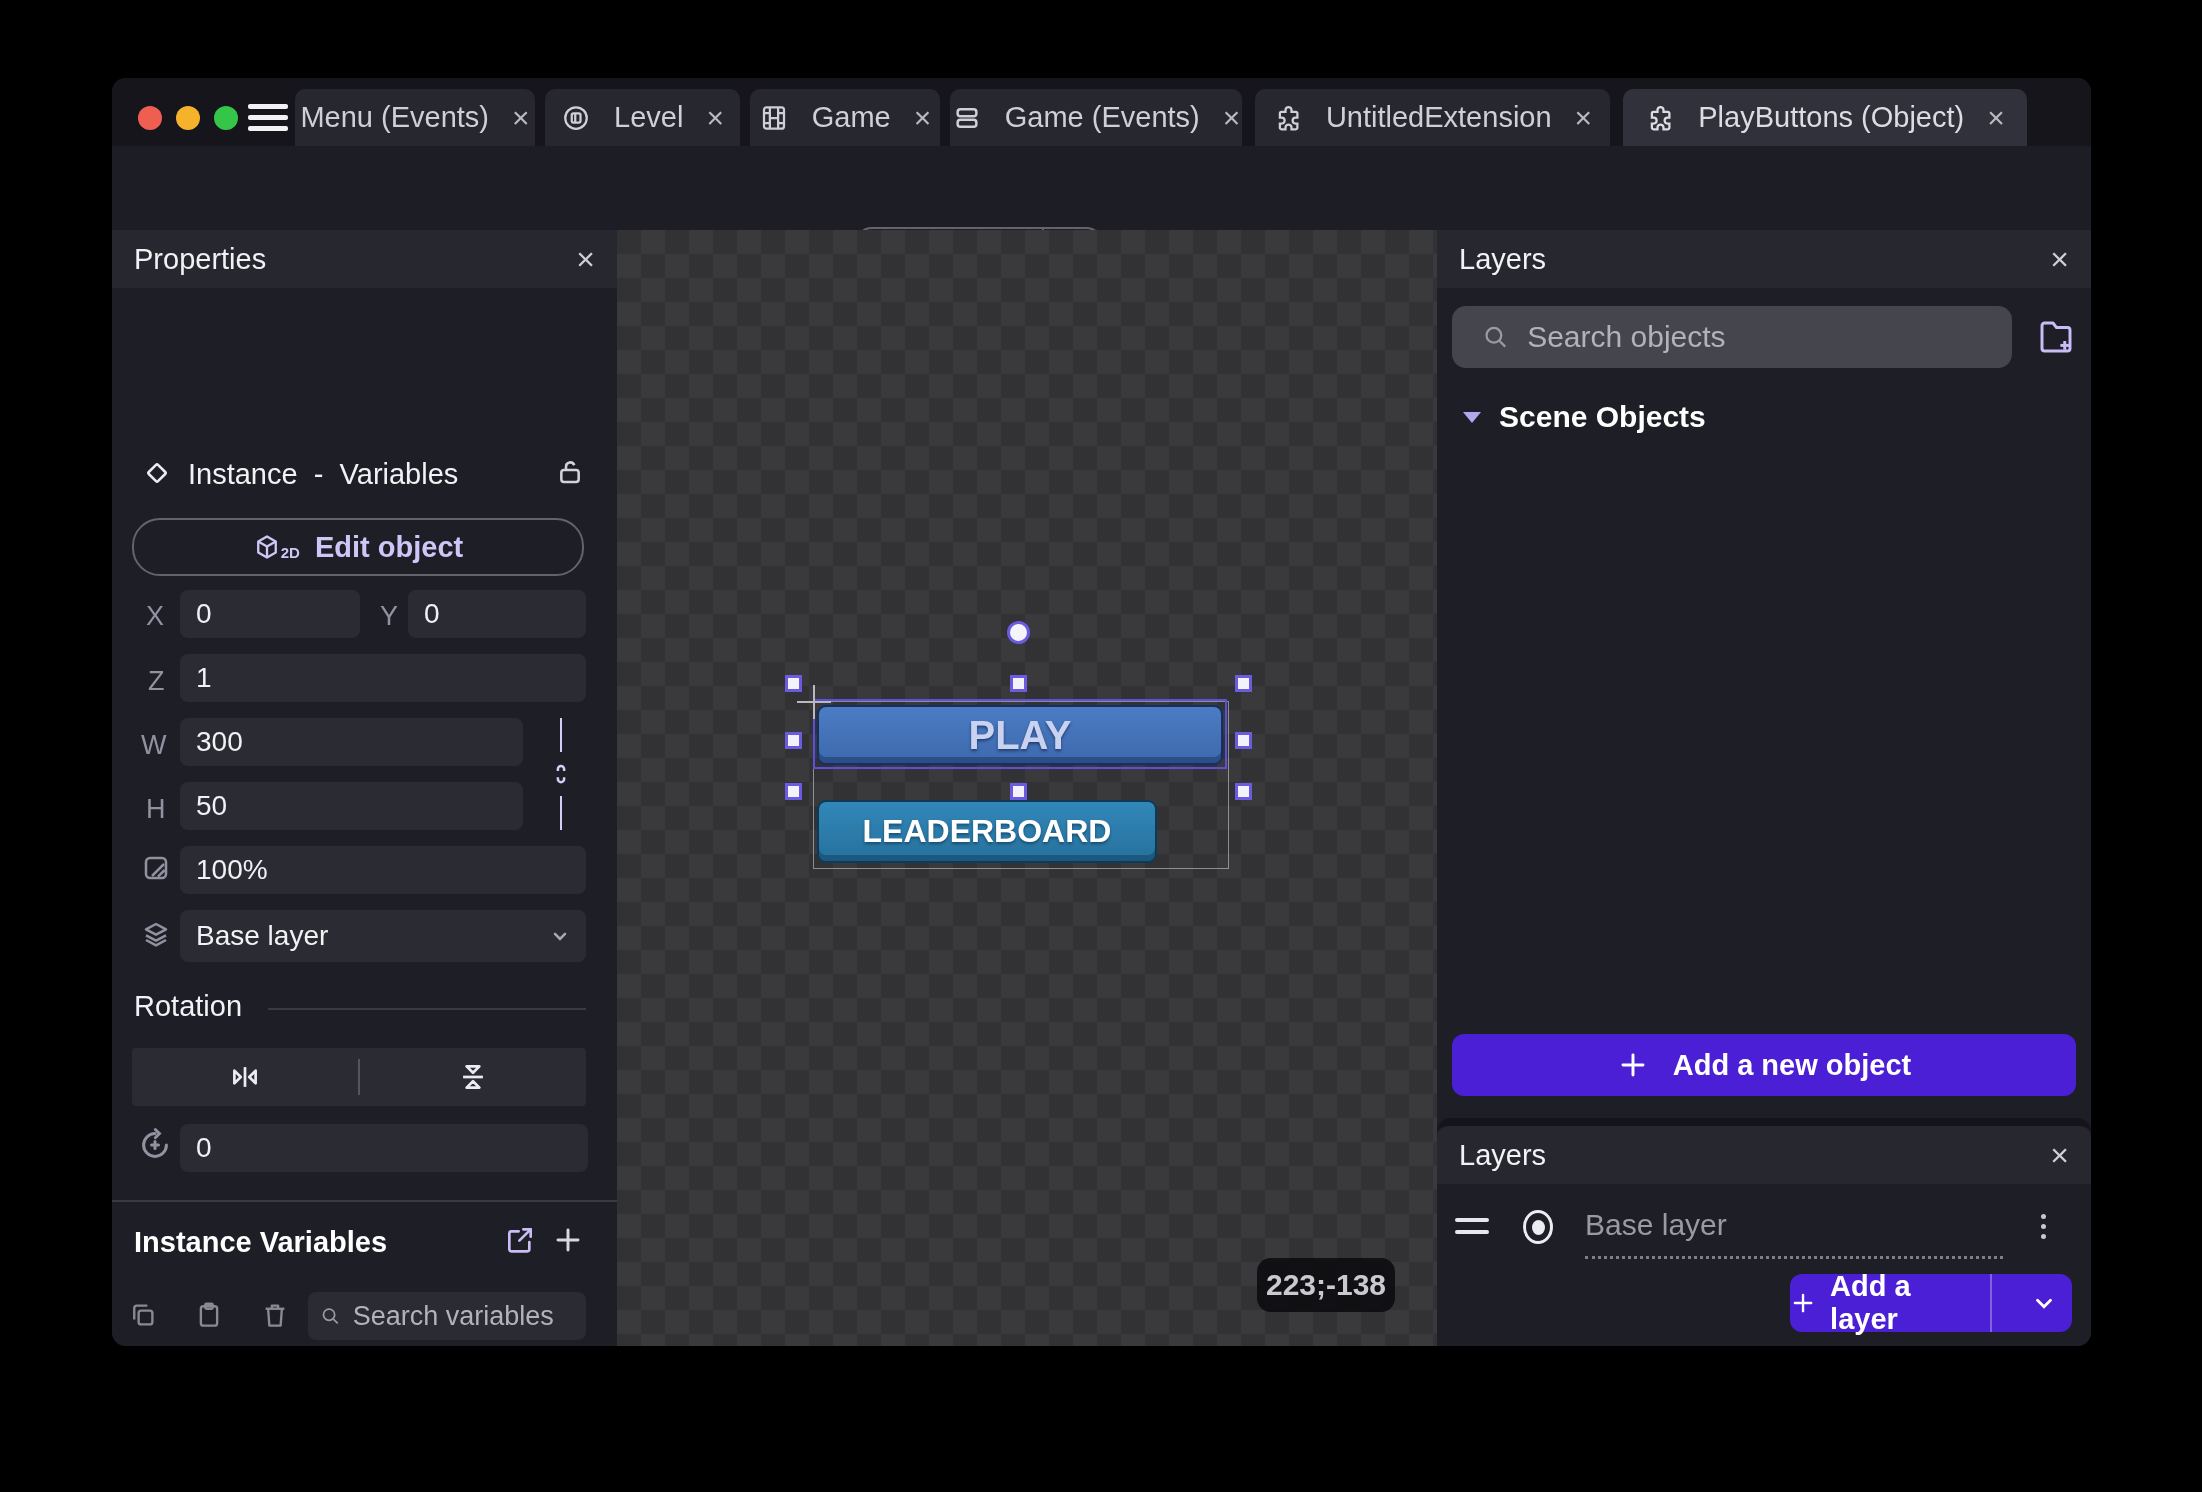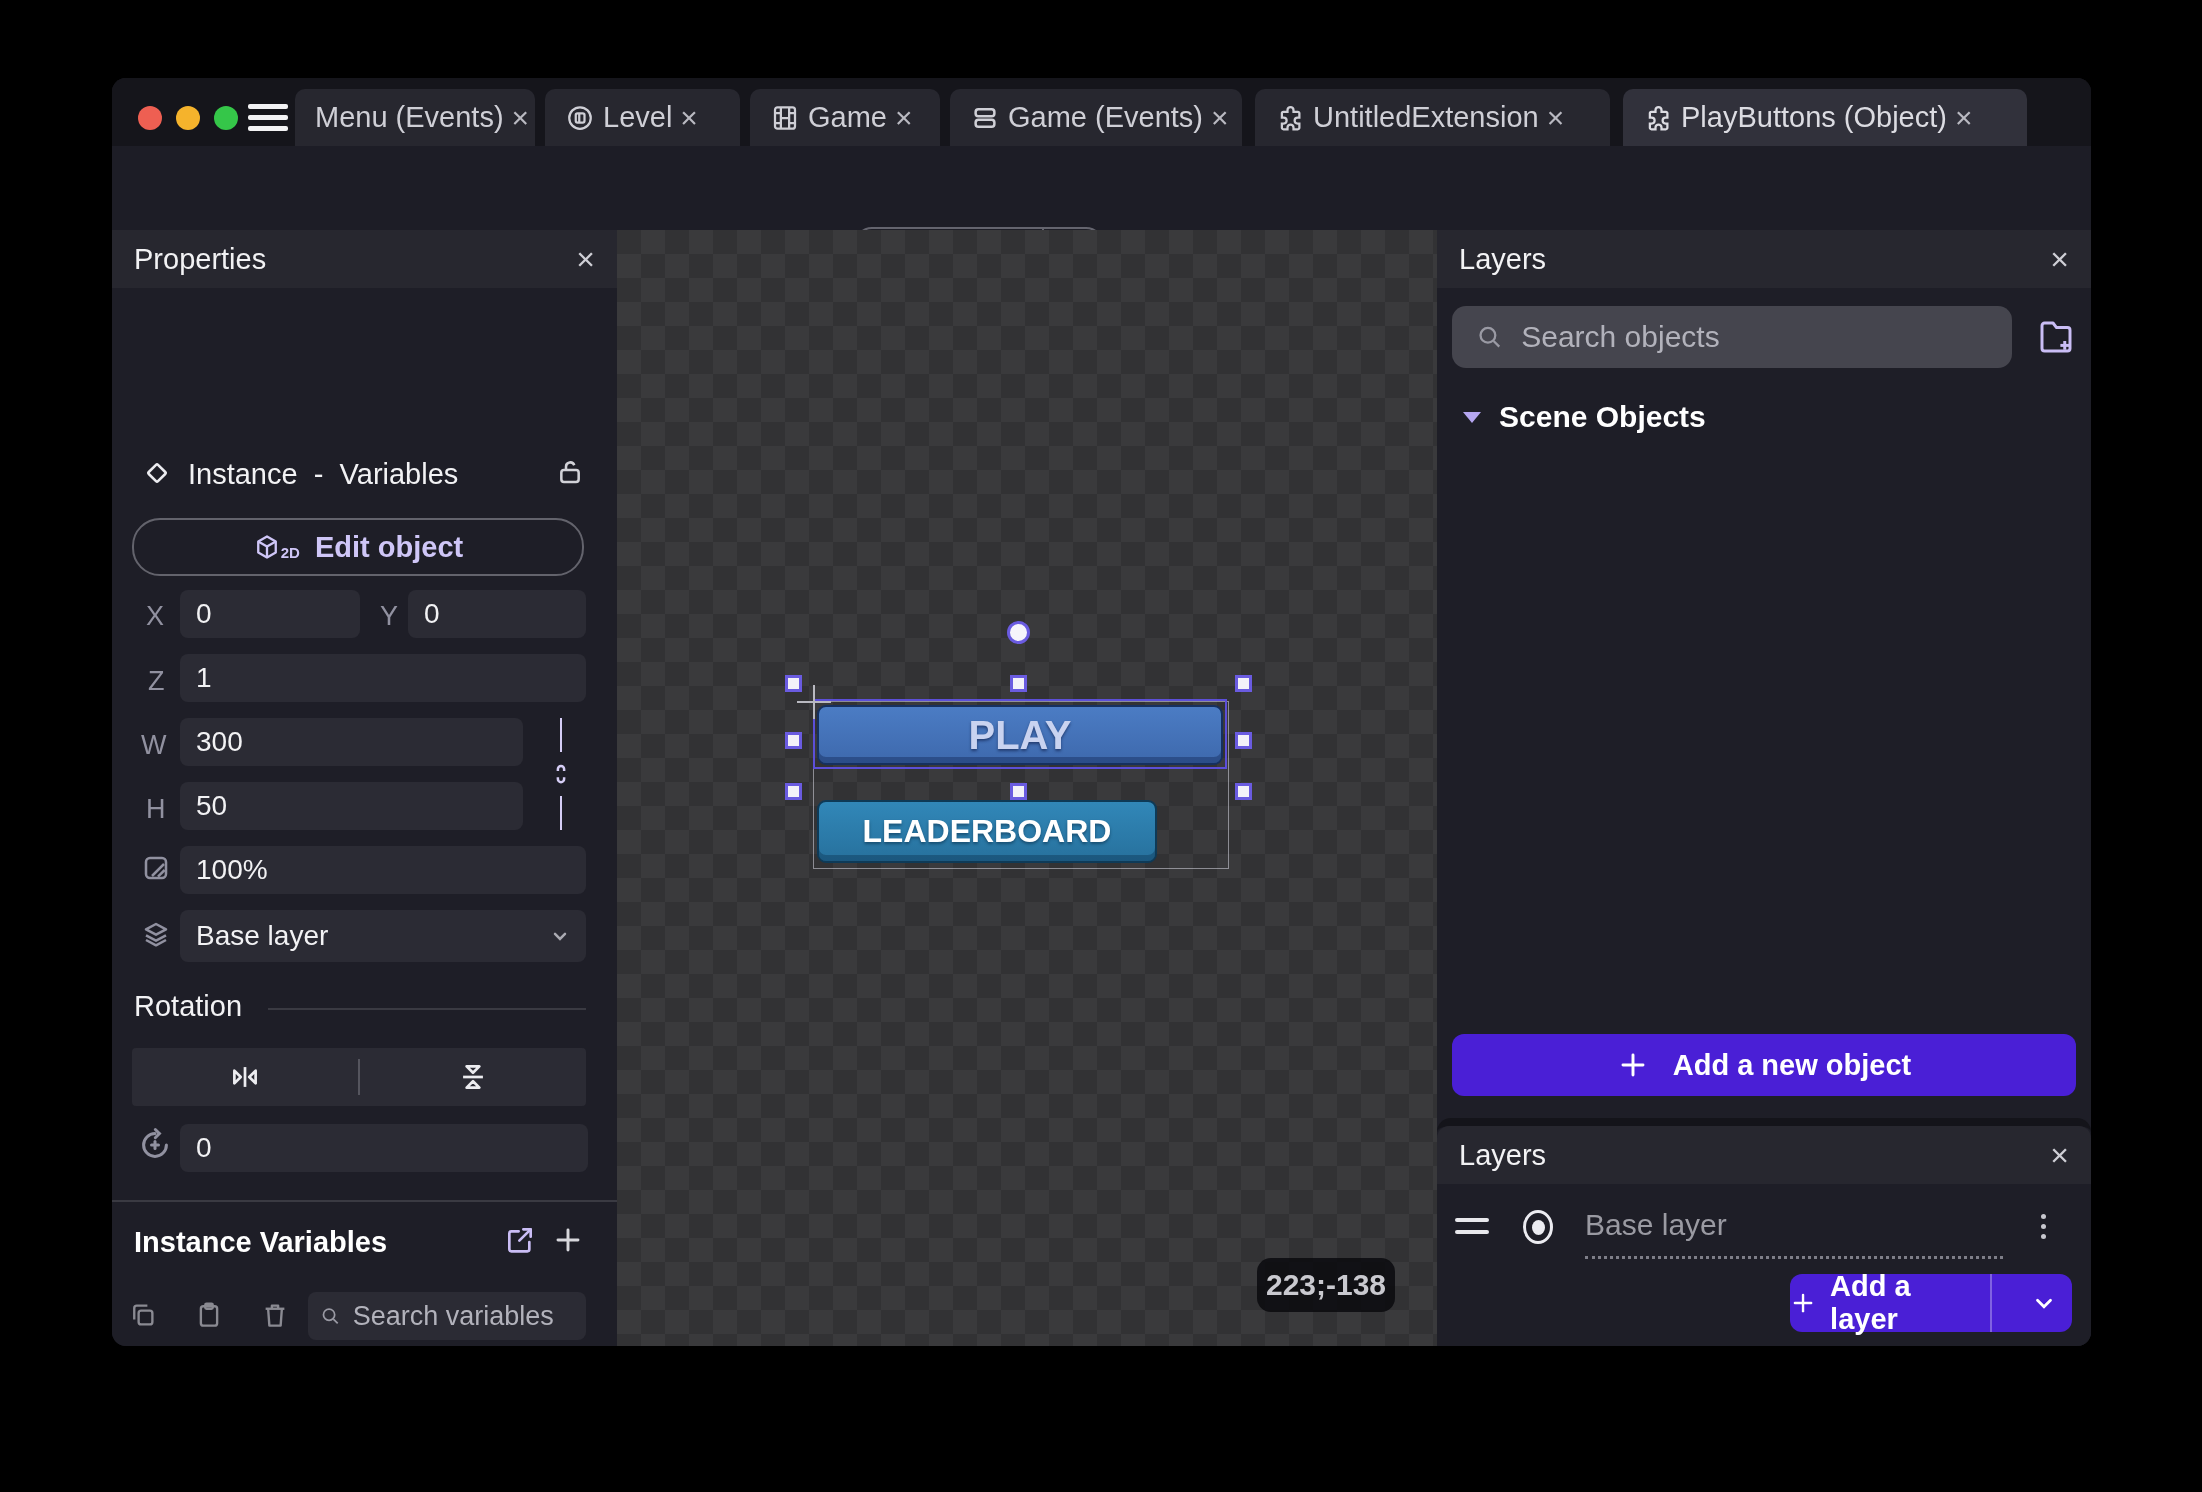--- a/index.html
+++ b/index.html
@@ -9,22 +9,22 @@
   .abs{position:absolute;}
   .window{position:absolute;left:112px;top:78px;width:1979px;height:1268px;
           background:#1d1d26;border-radius:14px;overflow:hidden;
           box-shadow:0 24px 70px rgba(0,0,0,.85);}
   
   .tabbar{position:absolute;left:0;top:0;width:100%;height:68px;background:#15151b;}
   .dot{position:absolute;top:28px;width:24px;height:24px;border-radius:50%;}
   .burger{position:absolute;left:136px;top:26px;width:40px;height:28px;}
   .burger span{position:absolute;left:0;width:40px;height:4.5px;border-radius:2px;background:#f2f2f4;}
   .tab{position:absolute;top:11px;height:57px;border-radius:10px 10px 0 0;background:#27272f;
-       display:flex;align-items:center;padding:0 20px;gap:8px;box-sizing:border-box;
-       color:#cfcfd6;font-size:29px;white-space:nowrap;overflow:hidden;}
+       display:flex;align-items:center;padding:0 20px;gap:23px;box-sizing:border-box;
+       color:#cfcfd6;font-size:29px;white-space:nowrap;overflow:hidden;justify-content:center;}
   .tab.active{background:#31313b;color:#dcdce2;}
   .tab .close{font-size:30px;color:#b9b9c1;line-height:1;}
   .tab svg{flex:0 0 auto;}
   
   .toolbar{position:absolute;left:0;top:68px;width:100%;height:84px;background:#1d1d26;}
   .tbico{position:absolute;display:flex;align-items:center;justify-content:center;color:#ececf0;}
   .tbico.active{background:#b3a1f0;border-radius:10px;color:#23232b;}
   .tbico.dim{color:#63636b;}
   .vdiv{position:absolute;width:2px;background:#3c3c45;}
   .btn-preview{position:absolute;left:742px;top:81px;width:250px;height:58px;border:2px solid #64646e;
@@ -446,21 +446,21 @@
 
     <div class="chip" style="left:640px;top:1028px;width:138px;height:54px">223;-138</div>
   </div>
 
   <div class="panel" style="left:1325px;width:654px">
     <div class="phead">
       <span>Layers</span>
       <span class="close">×</span>
     </div>
 
-    <div class="srch abs" style="left:15px;top:76px;width:560px;height:62px;background:#45454e;border-radius:14px;gap:16px;padding:0 24px">
+    <div class="srch abs" style="left:15px;top:76px;width:560px;height:62px;background:#45454e;border-radius:14px;gap:16px;padding:0 30px">
       <svg class="ico" width="30" height="30" viewBox="0 0 24 24" fill="none" stroke="#9a9aa4" stroke-width="2">
           <circle cx="10.5" cy="10.5" r="6.5"></circle>
           <line x1="15.5" y1="15.5" x2="20.5" y2="20.5"></line>
         </svg>
       <input style="font-size: 30px;" placeholder="Search objects">
     </div>
     <div class="abs" style="left:598px;top:86px;color:#cabdf5">
       <svg class="ico" width="42" height="42" viewBox="0 0 24 24" fill="none" stroke="currentColor" stroke-width="1.7" stroke-linejoin="round">
           <path d="M4 18.5 V5.5 A1.5 1.5 0 0 1 5.5 4 h4.8 l2 2.6 H18.5 A1.5 1.5 0 0 1 20 8.1 V18.5 a1.5 1.5 0 0 1 -1.5 1.5 H5.5 A1.5 1.5 0 0 1 4 18.5 Z"></path>
           <line x1="17" y1="14.3" x2="17" y2="19.3"></line>

